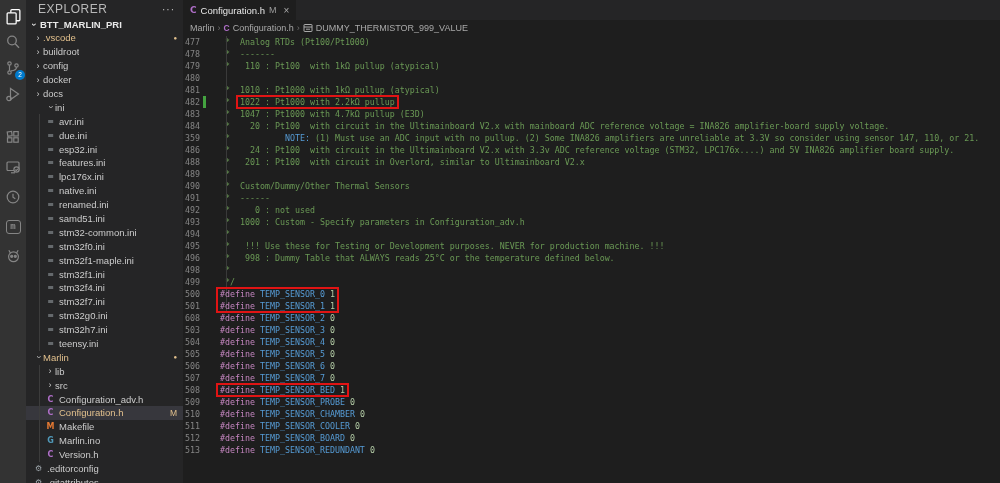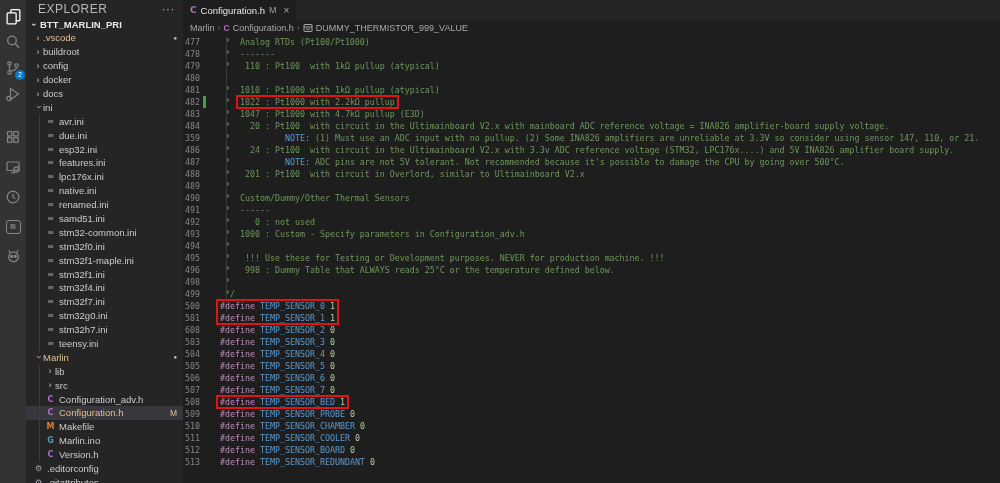--- a/index.html
+++ b/index.html
@@ -185,21 +185,21 @@
         <div class="trow" style="padding-left: 7px;">
           <span class="chev"><span class="chev-g">›</span></span>
           <span class="lbl">docker</span>
           <span class="spacer"></span>
         </div>
         <div class="trow" style="padding-left: 7px;">
           <span class="chev"><span class="chev-g">›</span></span>
           <span class="lbl">docs</span>
           <span class="spacer"></span>
         </div>
-        <div class="trow" style="padding-left: 7px;">
+        <div class="trow" style="padding-left: 19px;">
           <span class="chev"><span class="chev-g exp">›</span></span>
           <span class="lbl">ini</span>
           <span class="spacer"></span>
         </div>
         <div class="trow" style="padding-left: 19px;">
           <span class="ficon ic-ini">≡</span>
           <span class="lbl">avr.ini</span>
           <span class="spacer"></span>
         </div>
         <div class="trow" style="padding-left: 19px;">
@@ -368,21 +368,20 @@
     <div class="cline"><span class="ln">477</span><span class="chg"></span><span class="ctext"><span class="tk-c"> *  Analog RTDs (Pt100/Pt1000)</span></span></div>
         <div class="cline"><span class="ln">478</span><span class="chg"></span><span class="ctext"><span class="tk-c"> *  -------</span></span></div>
         <div class="cline"><span class="ln">479</span><span class="chg"></span><span class="ctext"><span class="tk-c"> *   110 : Pt100  with 1kΩ pullup (atypical)</span></span></div>
         <div class="cline"><span class="ln">480</span><span class="chg"></span></div>
         <div class="cline"><span class="ln">481</span><span class="chg"></span><span class="ctext"><span class="tk-c"> *  1010 : Pt1000 with 1kΩ pullup (atypical)</span></span></div>
         <div class="cline"><span class="ln">482</span><span class="chg on"></span><span class="ctext"><span class="tk-c"> *  </span><span class="bx"><span class="tk-c">1022 : Pt1000 with 2.2kΩ pullup</span></span></span></div>
         <div class="cline"><span class="ln">483</span><span class="chg"></span><span class="ctext"><span class="tk-c"> *  1047 : Pt1000 with 4.7kΩ pullup (E3D)</span></span></div>
         <div class="cline"><span class="ln">484</span><span class="chg"></span><span class="ctext"><span class="tk-c"> *    20 : Pt100  with circuit in the Ultimainboard V2.x with mainboard ADC reference voltage = INA826 amplifier-board supply voltage.</span></span></div>
         <div class="cline"><span class="ln">359</span><span class="chg"></span><span class="ctext"><span class="tk-c"> *           </span><span class="tk-n">NOTE:</span><span class="tk-c"> (1) Must use an ADC input with no pullup. (2) Some INA826 amplifiers are unreliable at 3.3V so consider using sensor 147, 110, or 21.</span></span></div>
         <div class="cline"><span class="ln">486</span><span class="chg"></span><span class="ctext"><span class="tk-c"> *    24 : Pt100  with circuit in the Ultimainboard V2.x with 3.3v ADC reference voltage (STM32, LPC176x....) and 5V INA826 amplifier board supply.</span></span></div>
-        <div class="cline"><span class="ln">487</span><span class="chg"></span><span class="ctext"><span class="tk-c"> *           </span><span class="tk-n">NOTE:</span><span class="tk-c"> ADC pins are not 5V tolerant. Not recommended because it's possible to damage the CPU by going over 500°C.</span></span></div>
         <div class="cline"><span class="ln">488</span><span class="chg"></span><span class="ctext"><span class="tk-c"> *   201 : Pt100  with circuit in Overlord, similar to Ultimainboard V2.x</span></span></div>
         <div class="cline"><span class="ln">489</span><span class="chg"></span><span class="ctext"><span class="tk-c"> *</span></span></div>
         <div class="cline"><span class="ln">490</span><span class="chg"></span><span class="ctext"><span class="tk-c"> *  Custom/Dummy/Other Thermal Sensors</span></span></div>
         <div class="cline"><span class="ln">491</span><span class="chg"></span><span class="ctext"><span class="tk-c"> *  ------</span></span></div>
         <div class="cline"><span class="ln">492</span><span class="chg"></span><span class="ctext"><span class="tk-c"> *     0 : not used</span></span></div>
         <div class="cline"><span class="ln">493</span><span class="chg"></span><span class="ctext"><span class="tk-c"> *  1000 : Custom - Specify parameters in Configuration_adv.h</span></span></div>
         <div class="cline"><span class="ln">494</span><span class="chg"></span><span class="ctext"><span class="tk-c"> *</span></span></div>
         <div class="cline"><span class="ln">495</span><span class="chg"></span><span class="ctext"><span class="tk-c"> *   !!! Use these for Testing or Development purposes. NEVER for production machine. !!!</span></span></div>
         <div class="cline"><span class="ln">496</span><span class="chg"></span><span class="ctext"><span class="tk-c"> *   998 : Dummy Table that ALWAYS reads 25°C or the temperature defined below.</span></span></div>
         <div class="cline"><span class="ln">498</span><span class="chg"></span><span class="ctext"><span class="tk-c"> *</span></span></div>

